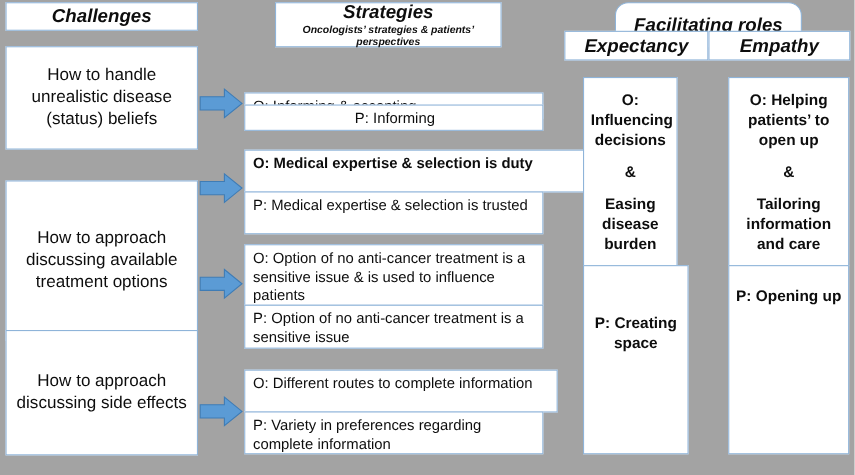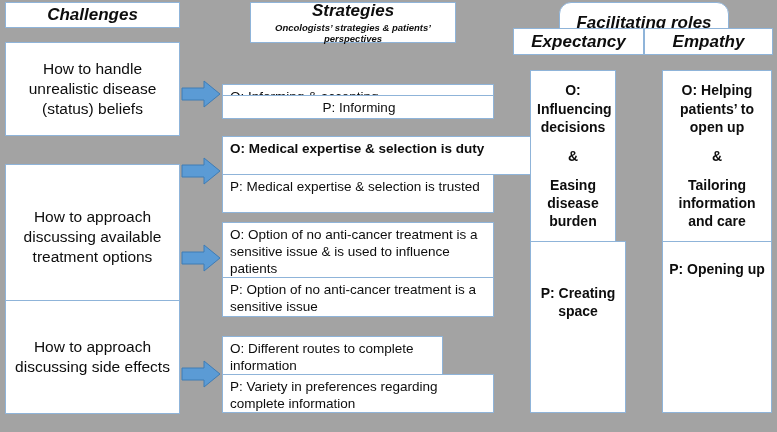--- a/index.html
+++ b/index.html
@@ -162,21 +162,21 @@
     <span>P: Medical expertise &amp; selection is trusted</span>
   </div>
 
   <div class="box strategy" style="left:222px; top:222px; width:272px; height:56px;">
     <span>O: Option of no anti-cancer treatment is a sensitive issue &amp; is used to influence patients</span>
   </div>
   <div class="box strategy" style="left:222px; top:277px; width:272px; height:40px;">
     <span>P: Option of no anti-cancer treatment is a sensitive issue</span>
   </div>
 
-  <div class="box strategy" style="left:222px; top:336px; width:221px; height:39px;">
+  <div class="box strategy" style="left:222px; top:336px; width:285px; height:39px;">
     <span>O: Different routes to complete information</span>
   </div>
   <div class="box strategy" style="left:222px; top:374px; width:272px; height:39px;">
     <span>P: Variety in preferences regarding complete information</span>
   </div>
 
   <div class="box role" style="left:530px; top:70px; width:86px; height:172px;">
     <div class="role-inner">O: Influencing decisions</div>
     <div class="role-gap"></div>
     <div class="role-inner">&amp;</div>

